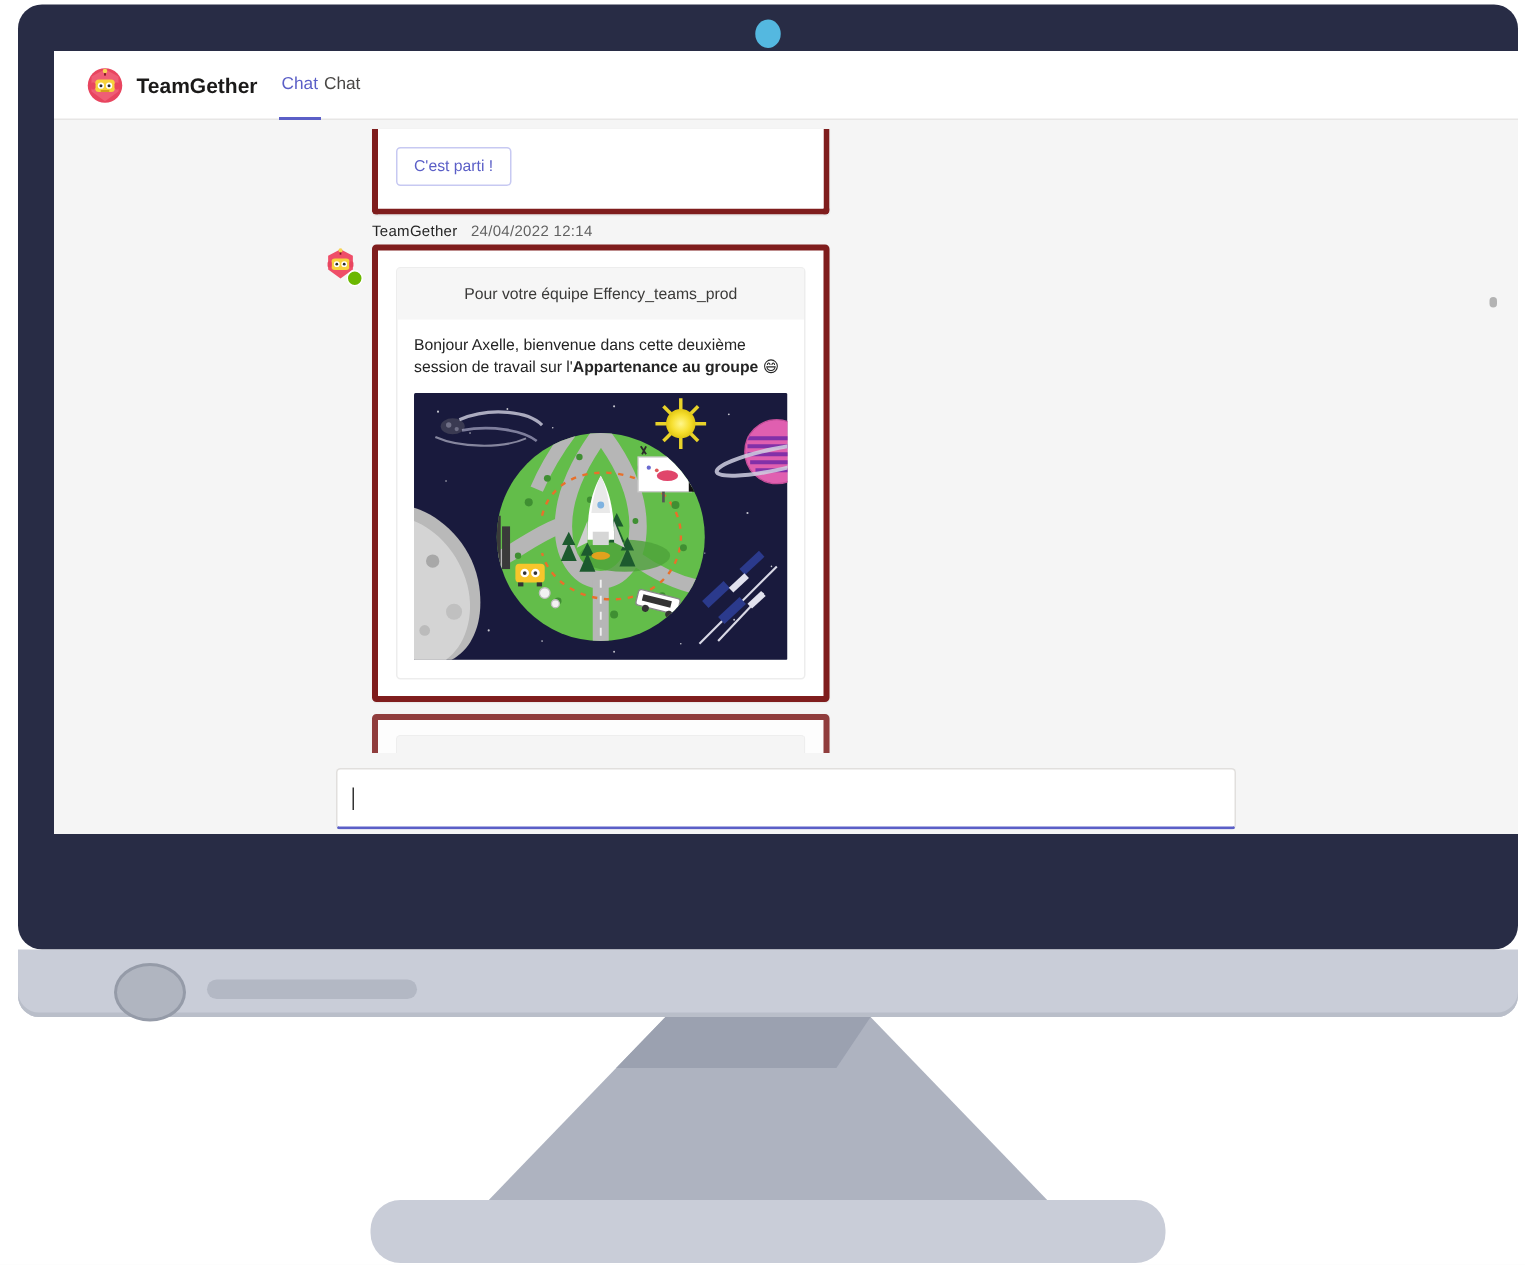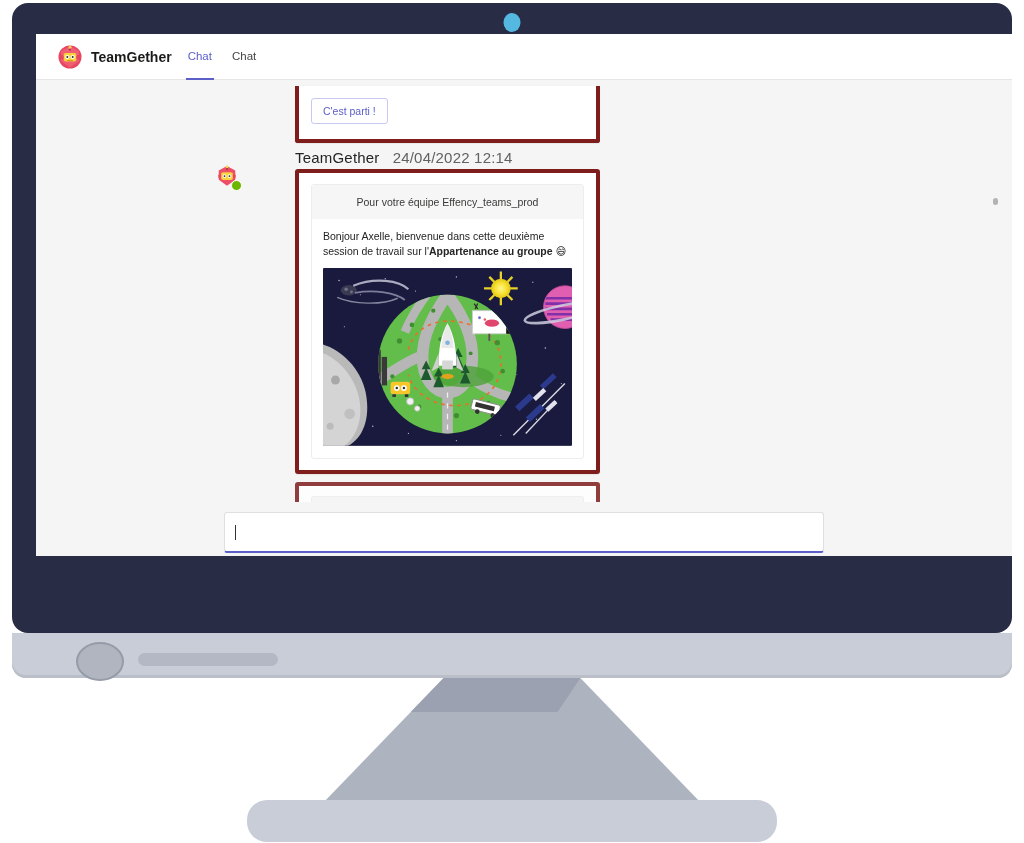--- a/index.html
+++ b/index.html
@@ -27,38 +27,38 @@
   .neck::after{content:"";position:absolute;left:0;top:0;width:100%;height:34px;
         background:#9ba1b0;clip-path:polygon(32% 0,68% 0,62% 100%,0 100%);}
   .base{position:absolute;left:50%;top:800px;transform:translateX(-50%);
         width:530px;height:42px;border-radius:20px;background:#c9cdd8;}
 
   
   .app-header{display:flex;align-items:center;gap:14px;height:45px;
               padding:0 0 0 22px;background:#ffffff;border-bottom:1px solid #e7e6e5;}
   .brand{display:flex;align-items:center;gap:9px;}
   .brand-name{font-size:14px;font-weight:bold;color:#1b1a19;}
-  .nav{display:flex;align-items:center;gap:16px;height:100%;}
+  .nav{display:flex;align-items:center;height:100%;}
   .nav-item{font-size:11.5px;color:#484644;height:100%;display:flex;
             align-items:center;padding:0 2px;border-bottom:2px solid transparent;}
   .nav-item.active{color:#5b5fc7;border-bottom-color:#5b5fc7;font-weight:normal;}
 
   
   .bot{position:relative;width:24px;height:24px;flex:0 0 auto;}
   .bot svg{display:block;}
   .presence{position:absolute;right:-2px;bottom:-2px;width:9px;height:9px;
             border-radius:50%;background:#6bb700;border:1.5px solid #fff;}
 
   
   .chat{position:relative;height:500px;background:#f5f5f5;overflow:hidden;}
   .scroll-pad{padding:6px 0 0 0;}
-  .msg{display:flex;padding:0 0 0 180px;gap:47px;}
+  .msg{display:flex;padding:0 0 0 180px;}
   .msg-avatar{width:26px;flex:0 0 26px;margin-right:6px;padding-top:6px;}
   .card-wrap{width:305px;}
-  .meta{font-size:15px;color:#616161;margin:6px 0 3px 0;letter-spacing:.2px;}
+  .meta{font-size:10px;color:#616161;margin:6px 0 3px 0;letter-spacing:.2px;}
   .meta .who{color:#242424;}
   .bubble{background:#ffffff;border:4px solid #7f1d1d;border-radius:3px;
           padding:11px 12px;box-shadow:0 .5px 1px rgba(0,0,0,.06);}
   .card{border:1px solid #ededed;border-radius:3px;background:#fff;}
   .card-banner{background:#f6f6f6;text-align:center;font-size:10.5px;
                color:#3b3a39;padding:11px 8px;}
   .card-body{padding:10px 11px 12px 11px;}
   .card-text{font-size:10.5px;line-height:1.45;color:#242424;margin:0 0 9px 0;}
   .card-text b{font-weight:bold;}
   .act-btn{display:inline-block;font-size:10.5px;color:#5b5fc7;background:#fff;

